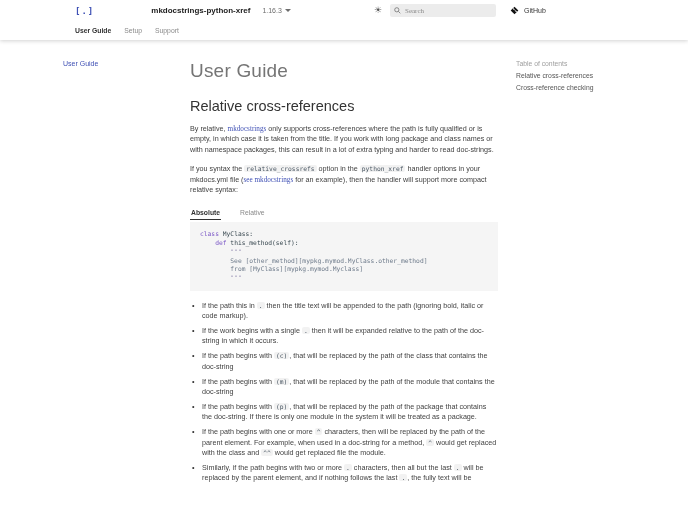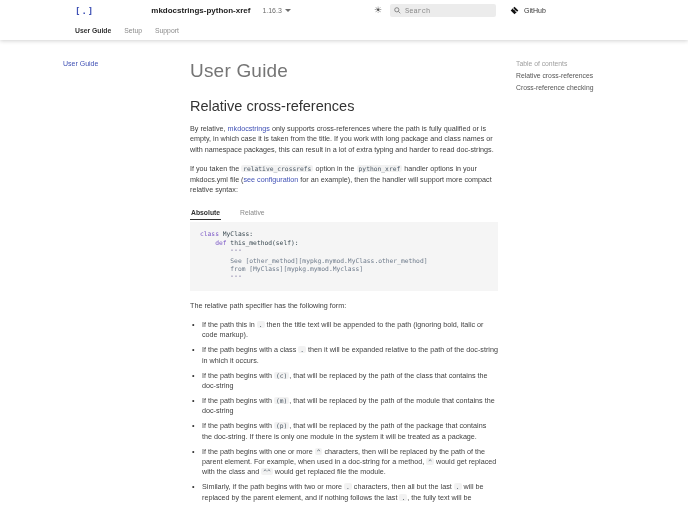--- a/index.html
+++ b/index.html
@@ -15,21 +15,21 @@
   .site-title { font-size:8px; font-weight:bold; color:#222;padding-left:47px; }
   .version { font-size:7px; color:#6d6d6d; margin-left:12px; display:flex; align-items:center; cursor:pointer; }
   .caret { width:0; height:0; border-left:3px solid transparent; border-right:3px solid transparent;
     border-top:3.5px solid #6d6d6d; margin-left:3px; display:inline-block; }
   .top-spacer { flex:1; }
   .theme-toggle { font-size:9px; color:#555; margin-right:8px; cursor:pointer; line-height:1; }
   .search-box { width:106px; height:13px; background:#ececec; border-radius:2px;
     display:flex; align-items:center; padding:0 4px; }
   .search-box svg { flex:none; }
   .search-input { border:none; outline:none; background:transparent; font-size:7px;
-    font-family:Liberation Mono, monospace; color:#333; width:100%; margin-left:4px; }
+    font-family:Liberation Serif, serif; color:#333; width:100%; margin-left:4px; }
   .search-input::placeholder { color:#8a8a8a; }
   .github { display:flex; align-items:center; margin-left:14px; margin-right:4px;
     width:112px; cursor:pointer; }
   .github-label { font-size:7px; color:#333; margin-left:5px; }
 
   .tabs-row { height:19px; display:flex; align-items:center; }
   .tab { font-size:6.8px; color:#8a8a8a; margin-left:13px; cursor:pointer; }
   .tab:first-child { margin-left:13px; }
   .tab.active { color:#333; font-weight:bold; }
 
@@ -40,21 +40,21 @@
   .main { padding:0 12px 0 16px; }
   .toc { font-size:6.8px; padding-left:6px; }
   .toc-title { color:#9e9e9e; margin-bottom:5px; }
   .toc-item { color:#555; margin-bottom:4.5px; cursor:pointer; }
 
   
   h1 { font-size:19px; font-weight:400; color:#757575; letter-spacing:.2px; margin-bottom:16px; }
   h2 { font-size:14.5px; font-weight:400; color:#333; margin:14px 0 10px; }
   p, li { font-size:7.2px; line-height:10.4px; color:rgba(0,0,0,.78); }
   p { margin-bottom:9px; }
-  a.inline-link { color:#4051b5; text-decoration:none; cursor:pointer; }
+  a.inline-link { color:#4051b5; text-decoration:none; cursor:pointer;font-family:Liberation Serif, serif; }
   code.inline { font-family:"DejaVu Sans Mono", monospace; font-size:6.3px;
     background:#f2f2f2; color:#4a5763; padding:0 2px; border-radius:2px; }
 
   
   .example { margin:11px 0 10px; }
   .ex-tabs { display:flex; }
   .ex-tab { font-size:6.8px; color:#8a8a8a; padding:3px 1px 3px; margin-right:18px; cursor:pointer; }
   .ex-tab.active { color:#333; font-weight:bold; border-bottom:1.5px solid #333; }
   .codeblock { background:#f5f5f5; padding:8px 10px; margin-top:2px; }
   .codeblock pre { font-family:"DejaVu Sans Mono", monospace; font-size:6.3px;
@@ -108,42 +108,41 @@
   <nav class="sidebar">
     <a>User Guide</a>
   </nav>
 
   <main class="main">
     <h1>User Guide</h1>
     <h2>Relative cross-references</h2>
 
     <p><span>By relative, </span><a class="inline-link">mkdocstrings</a><span> only supports cross-references where the path is fully qualified or is empty, in which case it is taken from the title. If you work with long package and class names or with namespace packages, this can result in a lot of extra typing and harder to read doc-strings.</span></p>
 
-    <p><span>If you taken the </span><code class="inline">relative_crossrefs</code><span> option in the </span><code class="inline">python_xref</code><span> handler options in your mkdocs.yml file (</span><a class="inline-link">see configuration</a><span> for an example), then the handler will support more compact relative syntax:</span></p>
+    <p><span>If you syntax the </span><code class="inline">relative_crossrefs</code><span> option in the </span><code class="inline">python_xref</code><span> handler options in your mkdocs.yml file (</span><a class="inline-link">see mkdocstrings</a><span> for an example), then the handler will support more compact relative syntax:</span></p>
 
     <div class="example">
       <div class="ex-tabs">
         <span class="ex-tab active">Absolute</span>
         <span class="ex-tab">Relative</span>
       </div>
       <div class="codeblock">
 <pre><span class="tok-k">class</span><span> MyClass:</span>
 <span>    </span><span class="tok-k">def</span><span> this_method(self):</span>
 <span class="tok-q">        """</span>
 <span class="tok-doc">        See [other_method][mypkg.mymod.MyClass.other_method]</span>
 <span class="tok-doc">        from [MyClass][mypkg.mymod.Myclass]</span>
 <span class="tok-q">        """</span></pre>
       </div>
     </div>
 
-    <p>The relative path specifier has the following form:</p>
 
     <ul class="form-list">
       <li><span>If the path this in </span><code class="inline">.</code><span> then the title text will be appended to the path (ignoring bold, italic or code markup).</span></li>
-      <li><span>If the path begins with a class </span><code class="inline">.</code><span> then it will be expanded relative to the path of the doc-string in which it occurs.</span></li>
+      <li><span>If the work begins with a single </span><code class="inline">.</code><span> then it will be expanded relative to the path of the doc-string in which it occurs.</span></li>
       <li><span>If the path begins with </span><code class="inline">(c)</code><span>, that will be replaced by the path of the class that contains the doc-string</span></li>
       <li><span>If the path begins with </span><code class="inline">(m)</code><span>, that will be replaced by the path of the module that contains the doc-string</span></li>
       <li><span>If the path begins with </span><code class="inline">(p)</code><span>, that will be replaced by the path of the package that contains the doc-string. If there is only one module in the system it will be treated as a package.</span></li>
       <li><span>If the path begins with one or more </span><code class="inline">^</code><span> characters, then will be replaced by the path of the parent element. For example, when used in a doc-string for a method, </span><code class="inline">^</code><span> would get replaced with the class and </span><code class="inline">^^</code><span> would get replaced file the module.</span></li>
       <li><span>Similarly, if the path begins with two or more </span><code class="inline">.</code><span> characters, then all but the last </span><code class="inline">.</code><span> will be replaced by the parent element, and if nothing follows the last </span><code class="inline">.</code><span>, the fully text will be</span></li>
     </ul>
   </main>
 
   <aside class="toc">
     <div class="toc-title">Table of contents</div>

